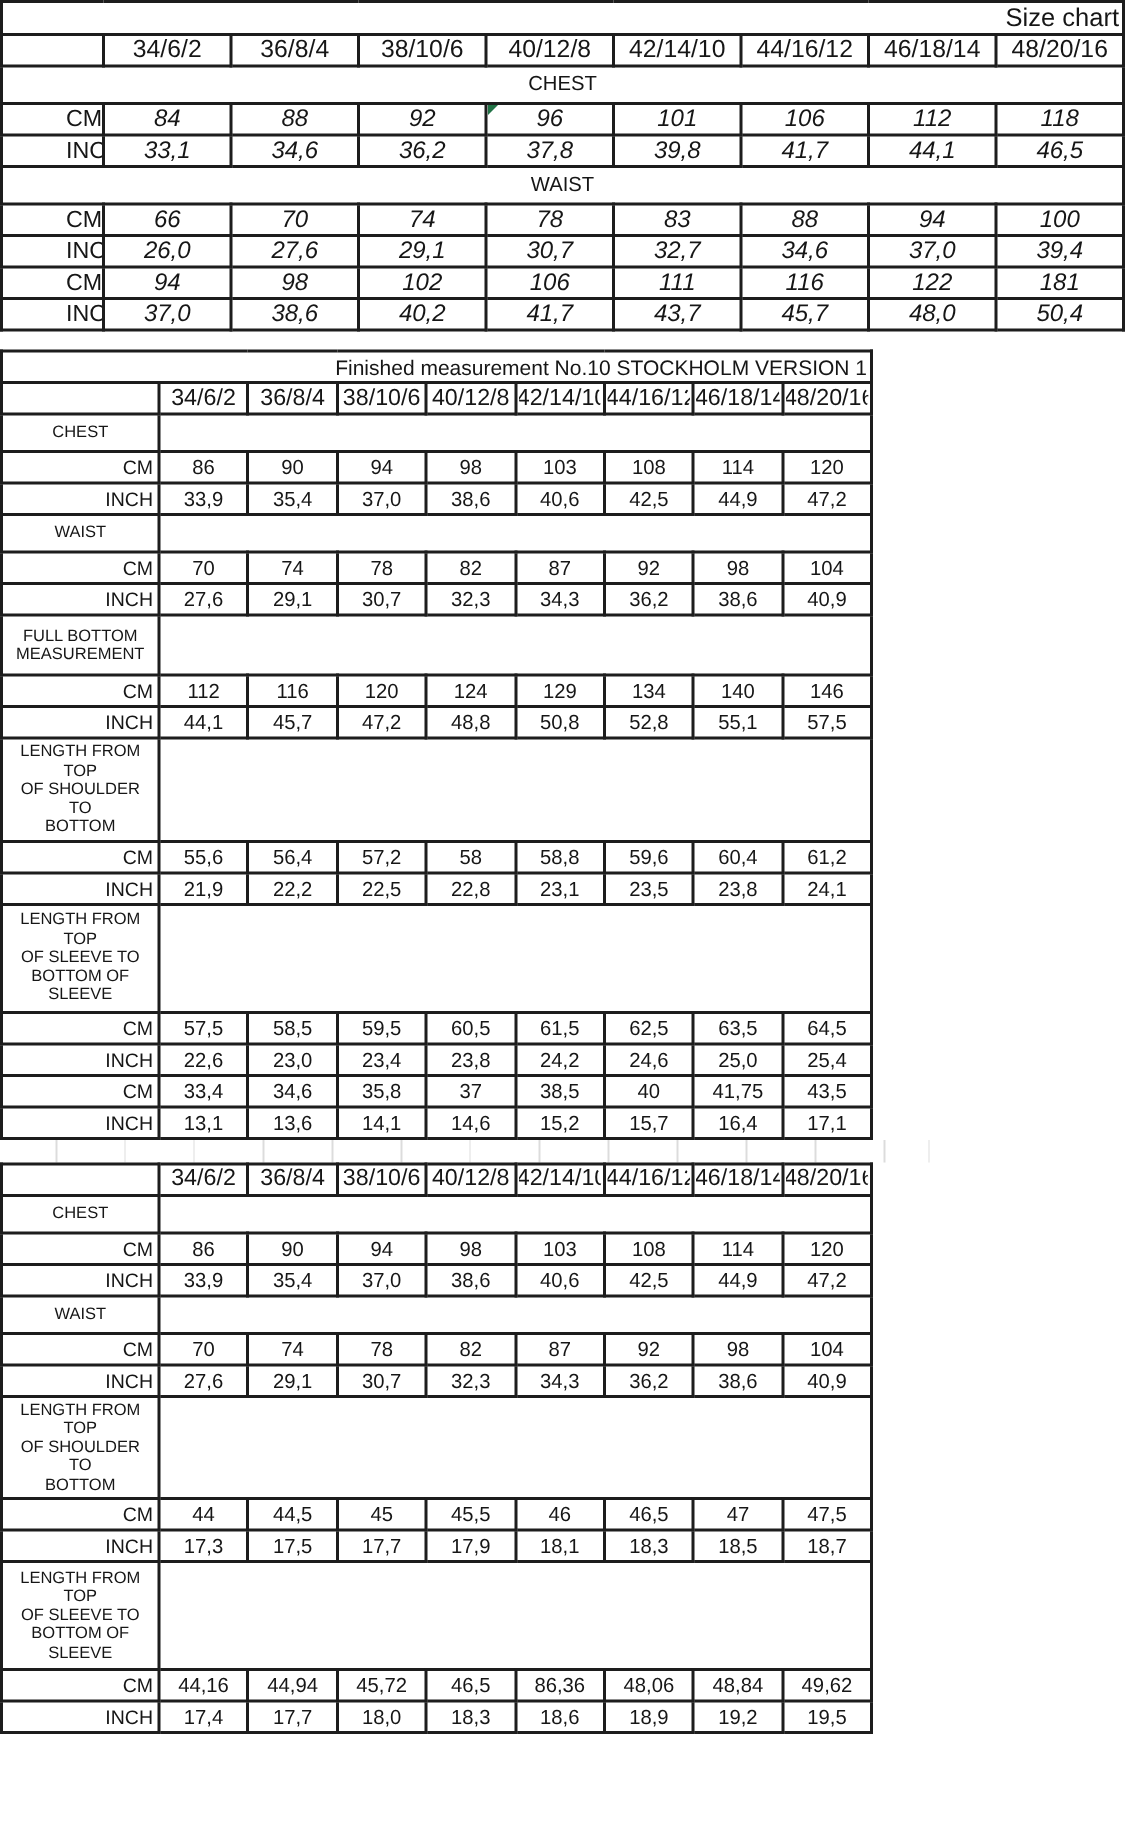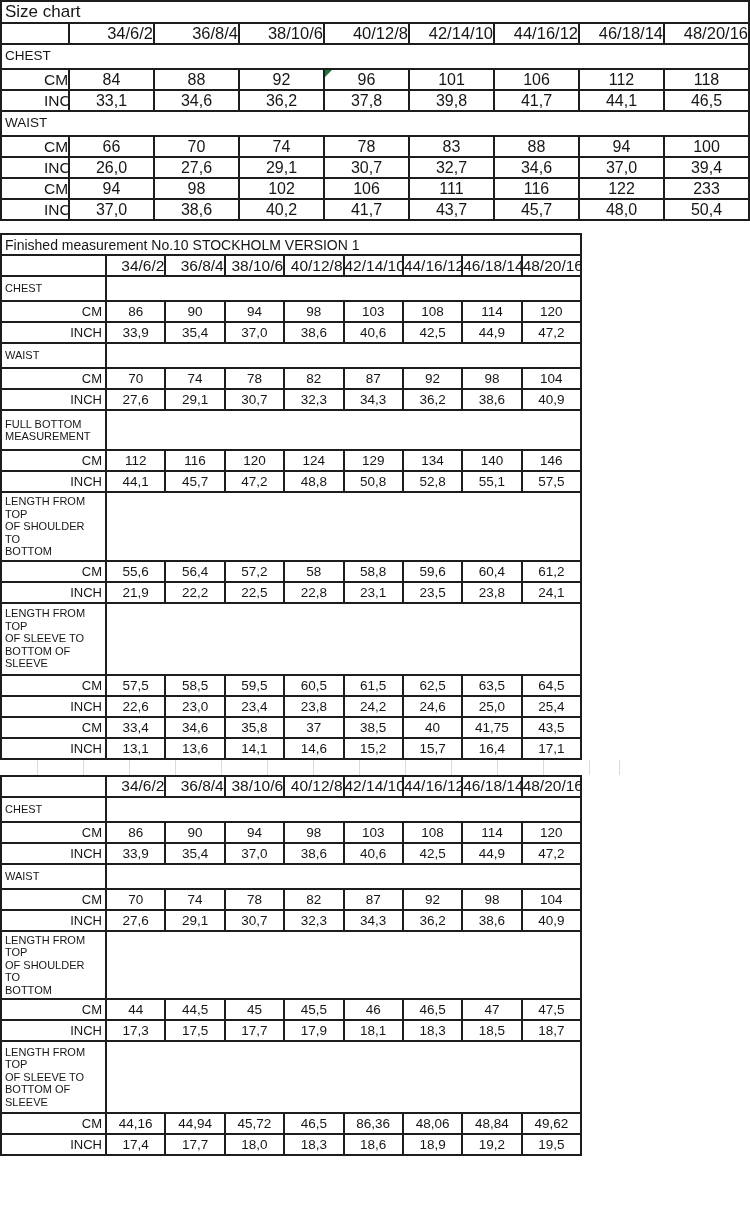--- a/index.html
+++ b/index.html
@@ -2,33 +2,33 @@
 <html><head>
 <meta charset="utf-8">
 <style>
   html,body{margin:0;padding:0;background:#ffffff;}
   body{width:750px;font-family:"Liberation Sans",sans-serif;color:#161616;}
   table{border-collapse:collapse;table-layout:fixed;}
   .t-wide{width:750px;}
   .t-narrow{width:582px;}
   td{border:2px solid #1d1d1d;height:19px;padding:0 2px;overflow:hidden;
      white-space:nowrap;position:relative;vertical-align:middle;}
-  .title-cell{text-align:left;font-size:14px;padding-left:3px;}
+  .title-cell{text-align:right;font-size:14px;padding-left:3px;}
   .t-wide .title-cell{font-size:17px;height:20px;}
-  .header-cell{text-align:right;font-size:15.5px;padding:0;}
+  .header-cell{text-align:center;font-size:15.5px;padding:0;border-radius:10px;}
   .t-wide .header-cell{font-size:16.5px;}
-  .sec-cell{text-align:left;white-space:pre-line;line-height:12.5px;font-size:11px;padding:2px 3px;}
+  .sec-cell{text-align:center;white-space:pre-line;line-height:12.5px;font-size:11px;padding:2px 3px;}
   .t-wide .sec-cell{font-size:13.5px;}
   .lines-2{height:34px;}
   .lines-3{height:52px;}
   .lines-4{height:66px;}
   .unit-cell{text-align:right;font-size:13px;padding-right:3px;padding-left:42px;}
   .t-wide .unit-cell{font-size:15.5px;}
   .val-cell{text-align:center;font-size:13.5px;padding:0;}
-  .t-wide .val-cell{font-size:16px;}
+  .t-wide .val-cell{font-size:16px;font-style:italic;}
   .note-marker{position:absolute;top:0;left:0;width:7px;height:7px;
      clip-path:polygon(0 0,100% 0,0 100%);}
   .gap{height:12px;width:628px;}
   .gap2{height:15px;background-image:repeating-linear-gradient(to right,#dcdcdc 0 1px,transparent 1px 46px);background-position:-9px 0;}
 </style>
 </head>
 <body>
 
 <div class="page">
   <table class="t-wide">
@@ -110,21 +110,21 @@
         </tr>
         <tr>
           <td class="unit-cell">CM</td>
           <td class="val-cell"><span class="val-text">94</span></td>
           <td class="val-cell"><span class="val-text">98</span></td>
           <td class="val-cell"><span class="val-text">102</span></td>
           <td class="val-cell"><span class="val-text">106</span></td>
           <td class="val-cell"><span class="val-text">111</span></td>
           <td class="val-cell"><span class="val-text">116</span></td>
           <td class="val-cell"><span class="val-text">122</span></td>
-          <td class="val-cell"><span class="val-text">233</span></td>
+          <td class="val-cell"><span class="val-text">181</span></td>
         </tr>
         <tr>
           <td class="unit-cell">INCH</td>
           <td class="val-cell"><span class="val-text">37,0</span></td>
           <td class="val-cell"><span class="val-text">38,6</span></td>
           <td class="val-cell"><span class="val-text">40,2</span></td>
           <td class="val-cell"><span class="val-text">41,7</span></td>
           <td class="val-cell"><span class="val-text">43,7</span></td>
           <td class="val-cell"><span class="val-text">45,7</span></td>
           <td class="val-cell"><span class="val-text">48,0</span></td>

